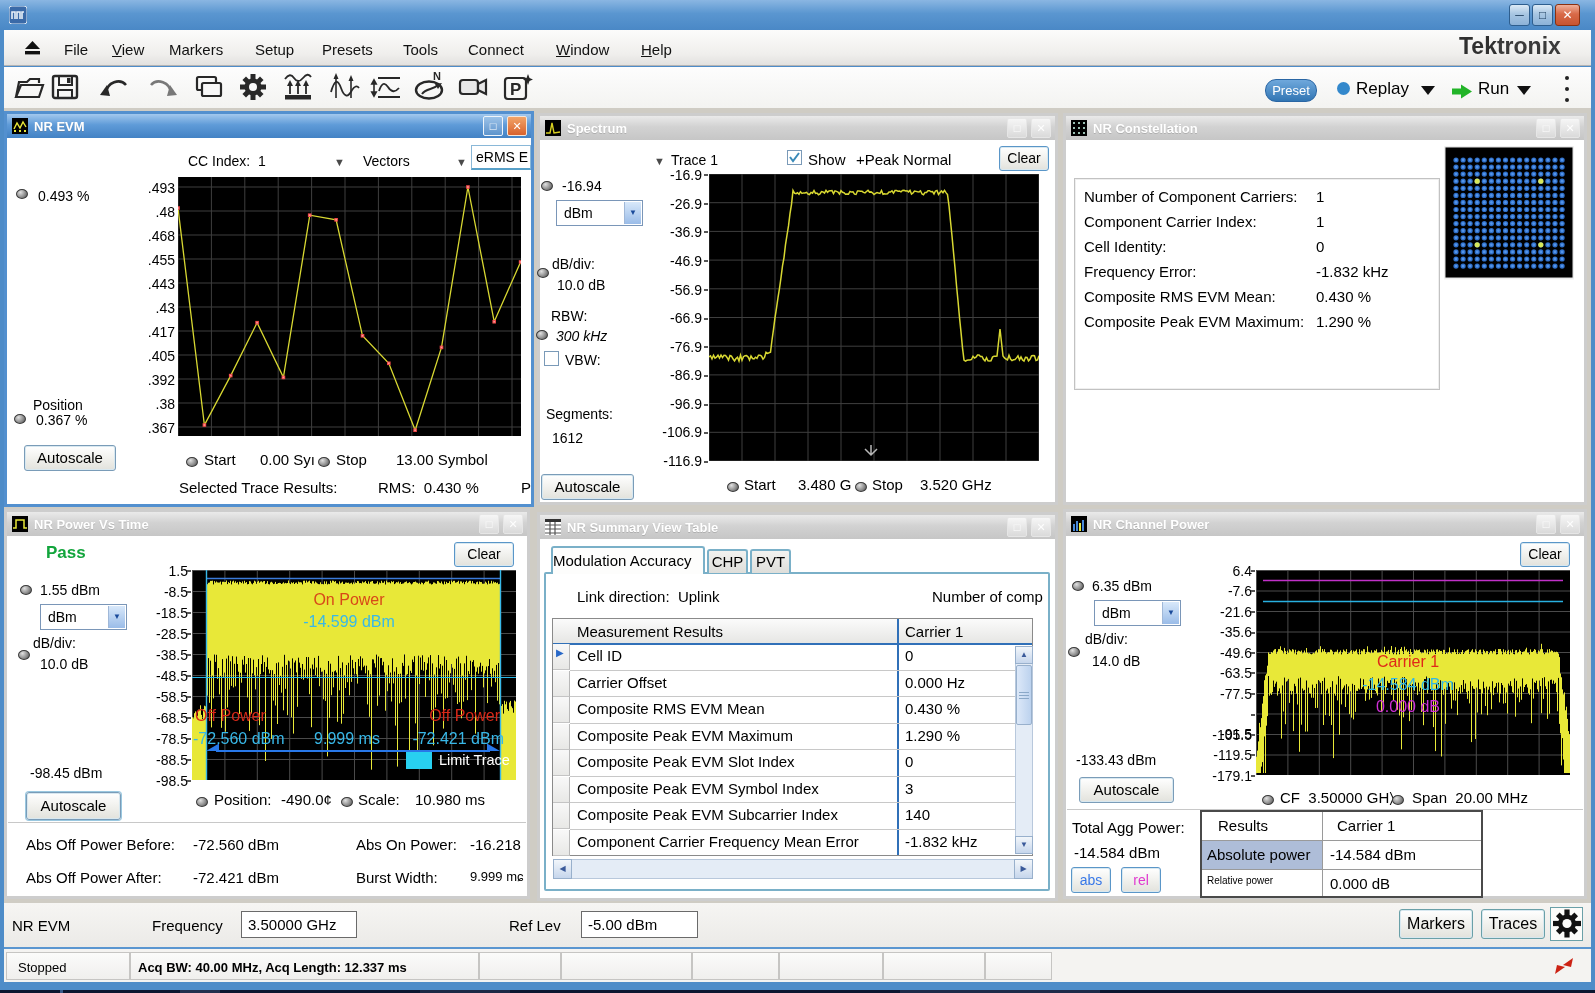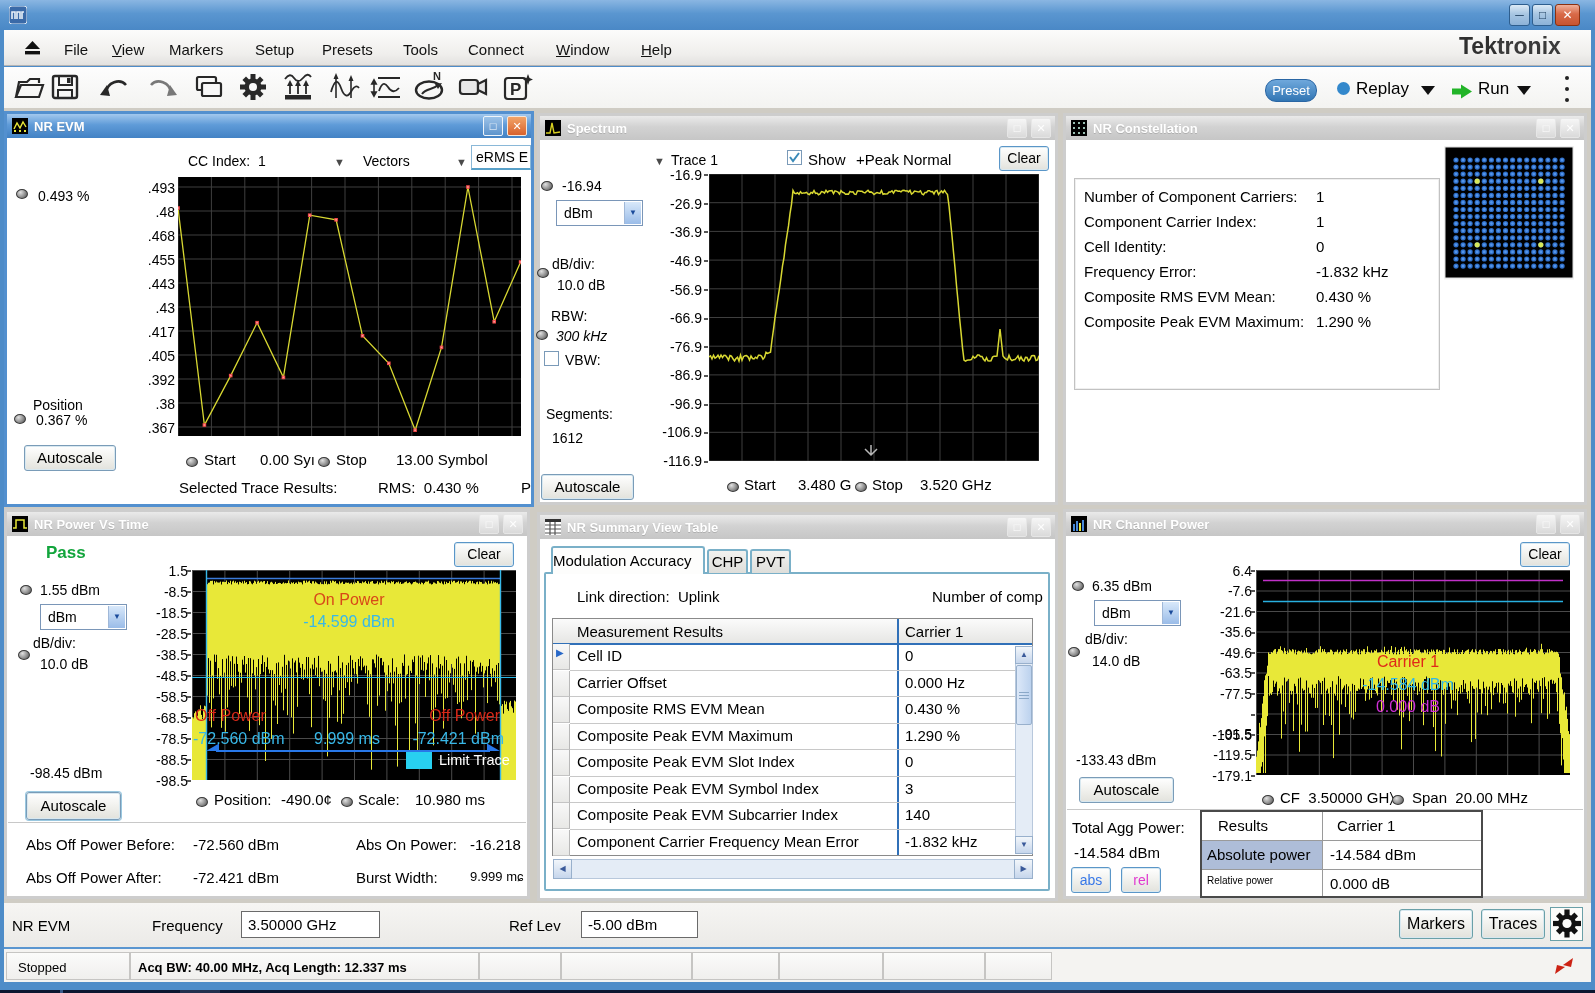--- a/index.html
+++ b/index.html
@@ -1084,21 +1084,21 @@
 <div class="t" style="left:1218px;top:817px;font-size:15px">Results</div>
 <div class="t" style="left:1337px;top:817px;font-size:15px">Carrier 1</div>
 <div class="t" style="left:1207px;top:846px;font-size:15px">Absolute power</div>
 <div class="t" style="left:1330px;top:846px;font-size:15px">-14.584 dBm</div>
 <div class="t" style="left:1207px;top:875px;font-size:10px">Relative power</div>
 <div class="t" style="left:1330px;top:875px;font-size:15px">0.000 dB</div>
 
 <div id="ctrlbar">
  <div class="t" style="left:8px;top:14px;font-size:15px">NR EVM</div>
  <div class="t" style="left:148px;top:14px;font-size:15px">Frequency</div>
- <div class="inp" style="left:237px;top:8px;width:139px">3.50000 GHz</div>
+ <div class="inp" style="left:237px;top:8px;width:116px">3.50000 GHz</div>
  <div class="t" style="left:505px;top:14px;font-size:15px">Ref Lev</div>
  <div class="inp" style="left:577px;top:8px;width:117px">-5.00 dBm</div>
  <div class="btn" style="left:1395px;top:6px;width:74px;height:30px;line-height:28px;font-size:16px;border-color:#6aa0a8">Markers</div>
  <div class="btn" style="left:1477px;top:6px;width:64px;height:30px;line-height:28px;font-size:16px;border-color:#6aa0a8">Traces</div>
  <div class="abs" style="left:1546px;top:4px;width:33px;height:34px;border:1px solid #6aa0a8;background:#fcfcfa"></div>
  <svg style="left:1548px;top:5px" width="30" height="31">
       <g transform="translate(15,15.5)">
         <g fill="#111">
           <circle r="9"></circle>
           <rect x="-2.6" y="-14" width="5.2" height="28"></rect>

